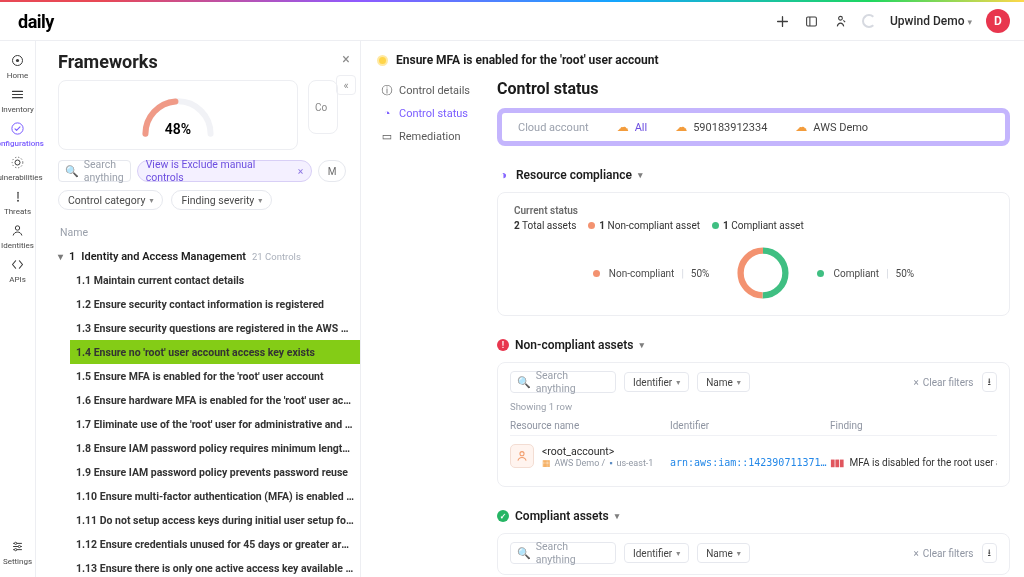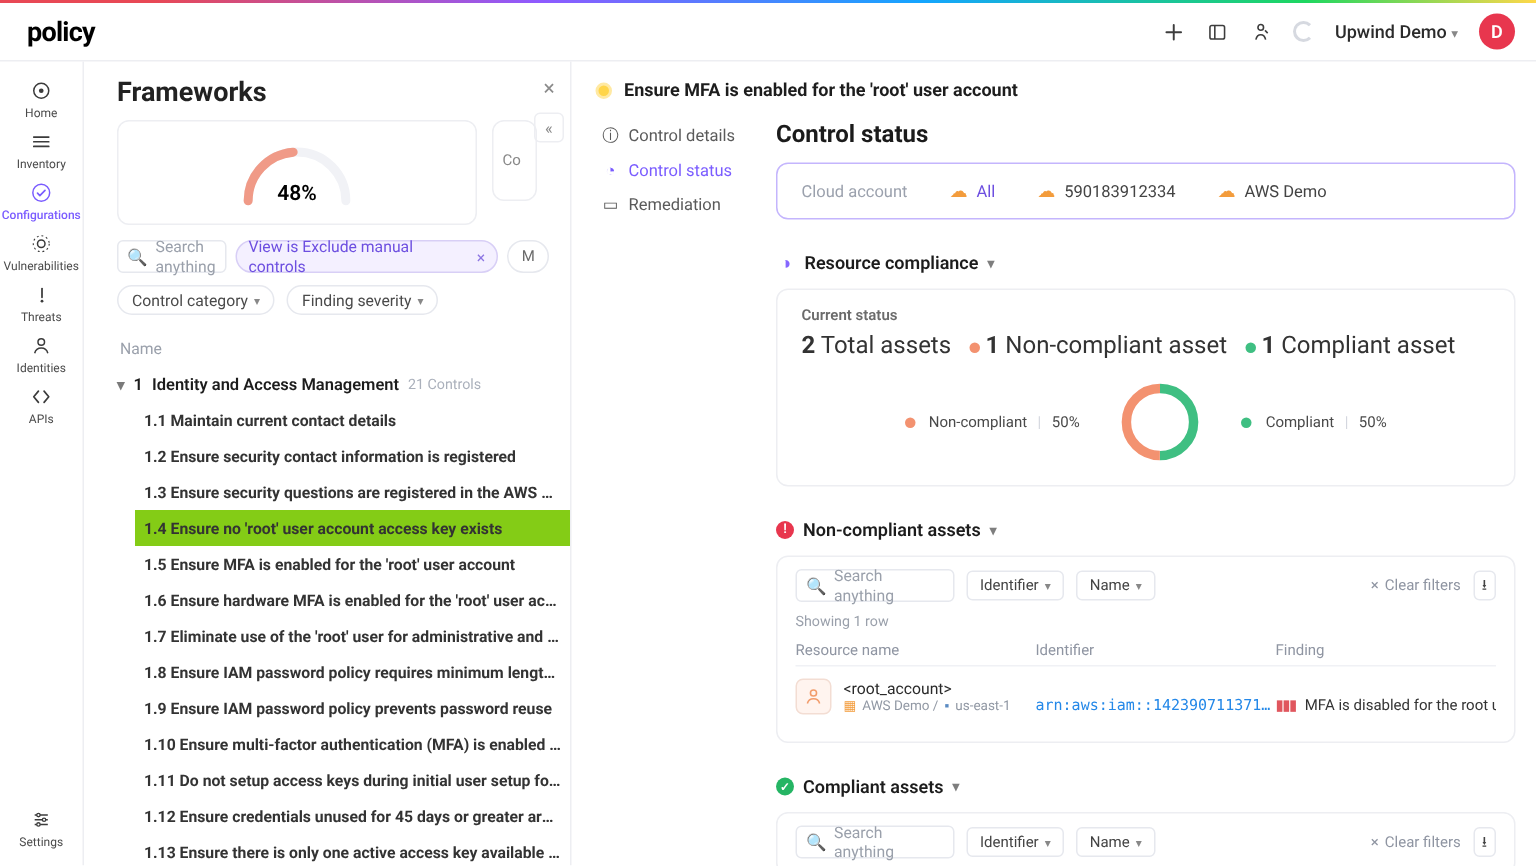--- a/index.html
+++ b/index.html
@@ -12,21 +12,21 @@
   .app-header { display: flex; align-items: center; justify-content: space-between; height: 39px; padding: 0 14px 0 18px; border-bottom: 1px solid #edeef2; }
   .logo { font-size: 18px; font-weight: 700; letter-spacing: -0.5px; }
   .header-right { display: flex; align-items: center; gap: 14px; font-size: 13px; color: #2b2b2b; }
   .header-ico { width: 15px; height: 15px; display: inline-flex; align-items: center; justify-content: center; color:#3d3d3d; }
   .spinner { width: 14px; height: 14px; border: 2px solid #d6d9e0; border-right-color: transparent; border-radius: 50%; }
   .org-name { font-size: 12px; font-weight: 500; }
   .avatar { width: 24px; height: 24px; border-radius: 50%; background: #e8364e; color: #fff; display: flex; align-items: center; justify-content: center; font-size: 12px; font-weight: 600; }
 
   
   .main { display: flex; height: 536px; }
-  .sidebar { width: 56px; border-right: 1px solid #edeef2; display: flex; flex-direction: column; align-items: center; padding-top: 8px; }
+  .sidebar { width: 36px; border-right: 1px solid #edeef2; display: flex; flex-direction: column; align-items: center; padding-top: 8px; }
   .side-item { width: 52px; height: 34px; display: flex; flex-direction: column; align-items: center; justify-content: center; gap: 2px; cursor: pointer; border-radius:4px; }
   .side-item .si-ico { width: 17px; height: 17px; display:flex; align-items:center; justify-content:center; color:#3b3b3b; }
   .side-item .si-lbl { font-size: 8px; color: #4a4a4a; }
   .side-item.active .si-ico { color: #7a5cff; }
   .side-item.active .si-lbl { color: #7a5cff; font-weight:500;}
   .sidebar-spacer { flex: 1; }
 
   
   .left-panel { width: 325px; position: relative; border-right: 1px solid #edeef2; display: flex; flex-direction: column; padding: 10px 0 0 22px; }
   .frame-title { font-size: 18px; font-weight: 700; color:#222; }
@@ -62,31 +62,31 @@
   .right-panel { flex:1; display:flex; flex-direction:column; padding: 12px 12px 0 16px; overflow:hidden; }
   .ctrl-header { display:flex; align-items:center; gap:8px; font-size:12px; font-weight:700; color:#1d1d1d; }
   .sev-dot { width:11px; height:11px; border-radius:50%; background:#ffd54a; border:2px solid #ffe9a3; flex-shrink:0;}
   .right-body { flex:1; display:flex; gap:0; margin-top:10px; overflow:hidden; }
   .tab-nav { width:110px; padding-top:2px; }
   .tab-item { font-size:11px; color:#5a5a5a; display:flex; align-items:center; gap:6px; padding:5px 4px; cursor:pointer; border-radius:4px;}
   .tab-item.active { color:#7a5cff; }
   .tab-item .tico { width:12px; height:12px; display:flex; align-items:center; justify-content:center; font-size:11px;}
   .detail-col { flex:1; overflow-y:auto; padding:0 2px 20px 10px; }
   .section-title { font-size:16px; font-weight:700; margin:2px 0 10px; color:#1b1b1b; }
-  .cloud-card { border:1px solid #c4b5fd; border-radius:8px; height:38px; display:flex; align-items:center; padding:0 16px; gap:28px; font-size:11px;}
+  .cloud-card { border:5px solid #c4b5fd; border-radius:8px; height:38px; display:flex; align-items:center; padding:0 16px; gap:28px; font-size:11px;}
   .cloud-label { color:#9ba1ad; }
   .cloud-opt { color:#444; display:flex; align-items:center; gap:6px; cursor:pointer;}
   .cloud-opt .aws { color:#f39c3c; font-size:12px;}
   .cloud-opt.active { color:#6d4fe0; }
   .sub-section { font-size:12px; font-weight:600; margin-top:22px; display:flex; align-items:center; gap:6px; color:#1c1c1c;}
   .sub-section .caret { color:#7e7e7e; font-size:9px; }
   .sub-section .lead-ico { width:13px; height:13px; display:inline-flex; align-items:center; justify-content:center; border-radius:3px;}
   .compliance-box { border:1px solid #edeef2; border-radius:8px; margin-top:10px; padding:12px 16px 14px; }
   .cs-lbl { font-size:10px; color:#6b6b6b; font-weight:600; }
-  .cs-line { font-size:16px; color:#333; margin-top:4px; display:flex; gap:12px; align-items:flex-start;}
+  .cs-line { font-size:10px; color:#333; margin-top:4px; display:flex; gap:12px; align-items:flex-start;}
   .cs-line b { font-weight:700; }
   .dot { width:7px; height:7px; border-radius:50%; display:inline-block; margin-right:4px;}
   .dot.orange { background:#f39270;}
   .dot.green { background:#3fbf82;}
   .donut-row { display:flex; align-items:center; justify-content:center; gap:26px; margin-top:14px;}
   .legend { font-size:10px; color:#4a4a4a; display:flex; align-items:center; gap:5px;}
   .legend .sep { color:#d3d6de; margin:0 2px;}
   .donut { width:56px; height:56px; }
   .asset-card { border:1px solid #edeef2; border-radius:8px; margin-top:10px; padding:8px 12px 10px; font-size:11px;}
   .asset-tools { display:flex; align-items:center; gap:8px; }
@@ -108,21 +108,21 @@
   .finding { color:#333; font-size:10px; display:flex; align-items:center; gap:6px; white-space:nowrap; text-overflow:ellipsis; overflow:hidden;}
   .bars-ico { color:#e0565e; font-size:10px; letter-spacing:-1px;}
   svg { display:block; }
 </style>
 </head>
 <body>
 
 <div class="top-rainbow"></div>
 
 <header class="app-header">
-  <div class="logo">policy</div>
+  <div class="logo">daily</div>
   <div class="header-right">
     <span class="header-ico">
       <svg viewBox="0 0 16 16" width="13" height="13">
           <path d="M8 2v12M2 8h12" stroke="currentColor" stroke-width="1.6" stroke-linecap="round"></path>
         </svg>
     </span>
     <span class="header-ico">
       <svg viewBox="0 0 16 16" width="13" height="13">
           <rect x="2" y="2.5" width="12" height="11" rx="1.5" fill="none" stroke="currentColor" stroke-width="1.3"></rect>
           <line x1="6" y1="2.5" x2="6" y2="13.5" stroke="currentColor" stroke-width="1.3"></line>

